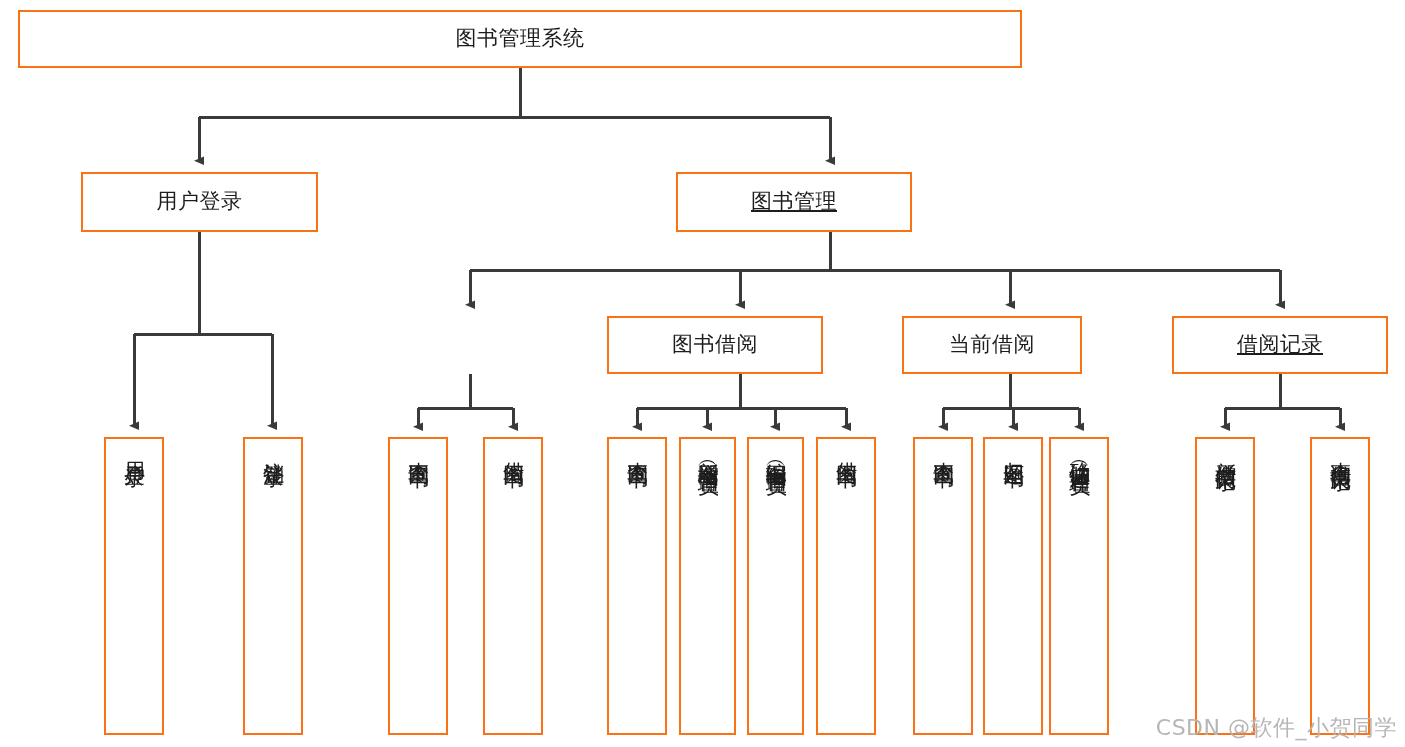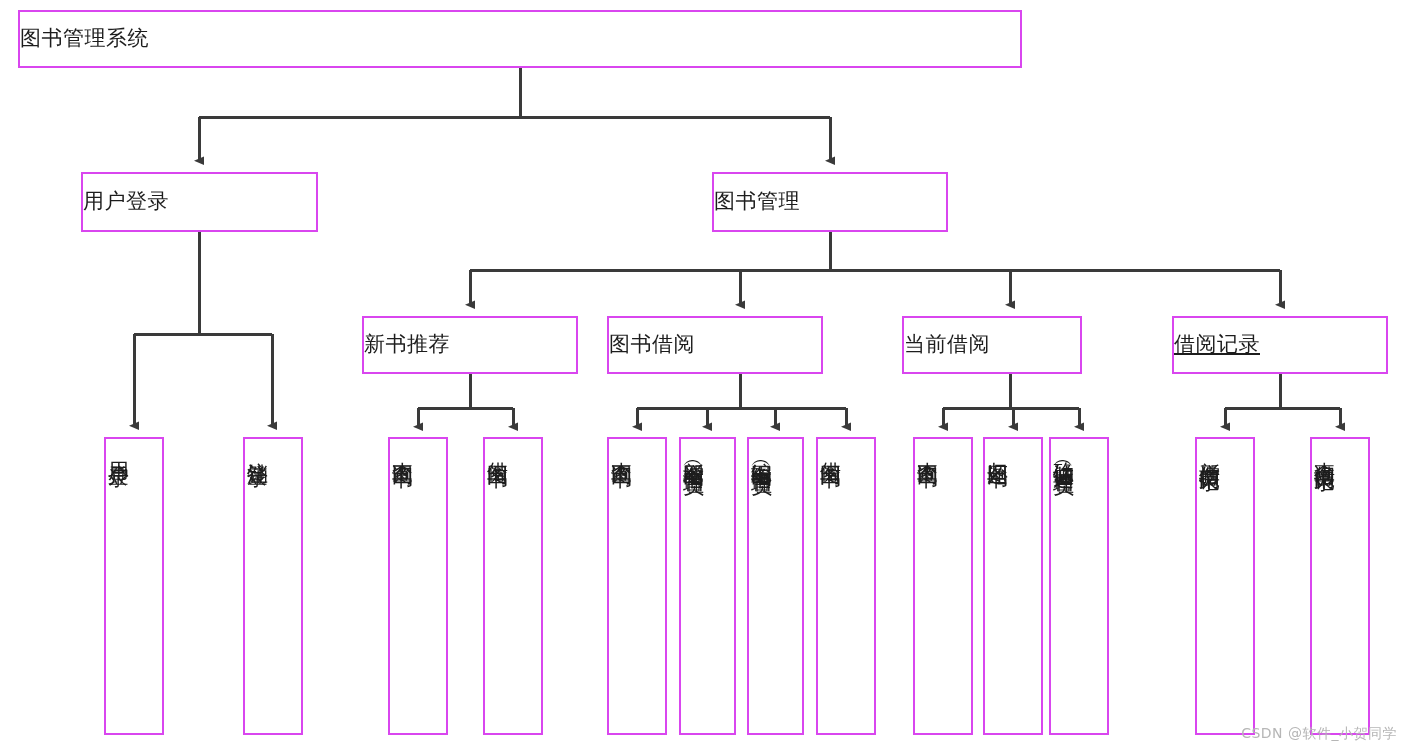--- a/index.html
+++ b/index.html
@@ -22,23 +22,24 @@
     position: absolute;
     left: 0;
     top: 0;
     width: 1405px;
     height: 747px;
   }
   .node {
     position: absolute;
     box-sizing: border-box;
     background: #ffffff;
-    border: 2px solid #d946ef;
+    border: 2px solid #f97316;
     display: flex;
     align-items: center;
+    justify-content: center;
     color: #1d1d1d;
     z-index: 5;
   }
   .node-label {
     display: block;
     text-align: center;
     line-height: 1.12;
     letter-spacing: 0.5px;
   }
   .node.horizontal .node-label {
@@ -53,21 +54,21 @@
     writing-mode: vertical-rl;
     text-orientation: upright;
     font-size: 21px;
     letter-spacing: 2px;
     white-space: nowrap;
   }
   #watermark {
     position: absolute;
     right: 8px;
     bottom: 4px;
-    font-size: 14px;
+    font-size: 22px;
     color: #b6b6b6;
     z-index: 9;
     white-space: nowrap;
     letter-spacing: 0.5px;
   }
 </style>
 </head>
 <body>
 
 <div id="diagram-root">
@@ -122,27 +123,24 @@
     </g>
   </svg>
 
   <div class="node horizontal" style="left:18px; top:10px; width:1004px; height:58px;">
     <span class="node-label">图书管理系统</span>
   </div>
 
   <div class="node horizontal" style="left:81px; top:172px; width:237px; height:60px;">
     <span class="node-label">用户登录</span>
   </div>
-  <div class="node horizontal" style="left:712px; top:172px; width:236px; height:60px;">
+  <div class="node horizontal" style="left:676px; top:172px; width:236px; height:60px;text-decoration:underline;">
     <span class="node-label">图书管理</span>
   </div>
 
-  <div class="node horizontal" style="left:362px; top:316px; width:216px; height:58px;">
-    <span class="node-label">新书推荐</span>
-  </div>
   <div class="node horizontal" style="left:607px; top:316px; width:216px; height:58px;">
     <span class="node-label">图书借阅</span>
   </div>
   <div class="node horizontal" style="left:902px; top:316px; width:180px; height:58px;">
     <span class="node-label">当前借阅</span>
   </div>
   <div class="node horizontal" style="left:1172px; top:316px; width:216px; height:58px;text-decoration:underline;">
     <span class="node-label">借阅记录</span>
   </div>
 

